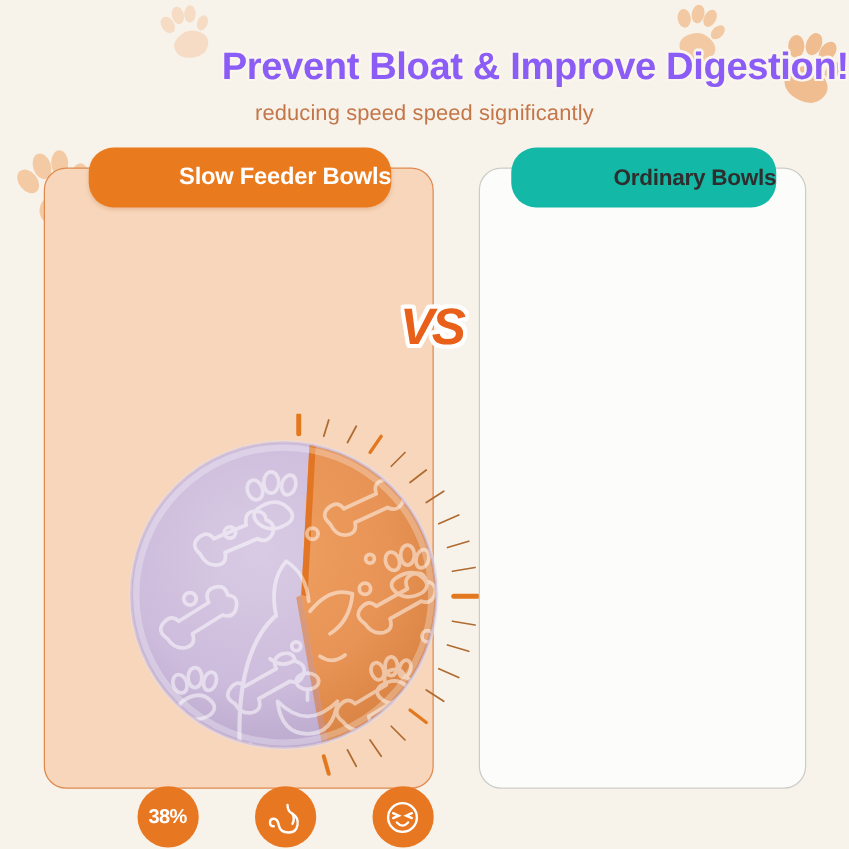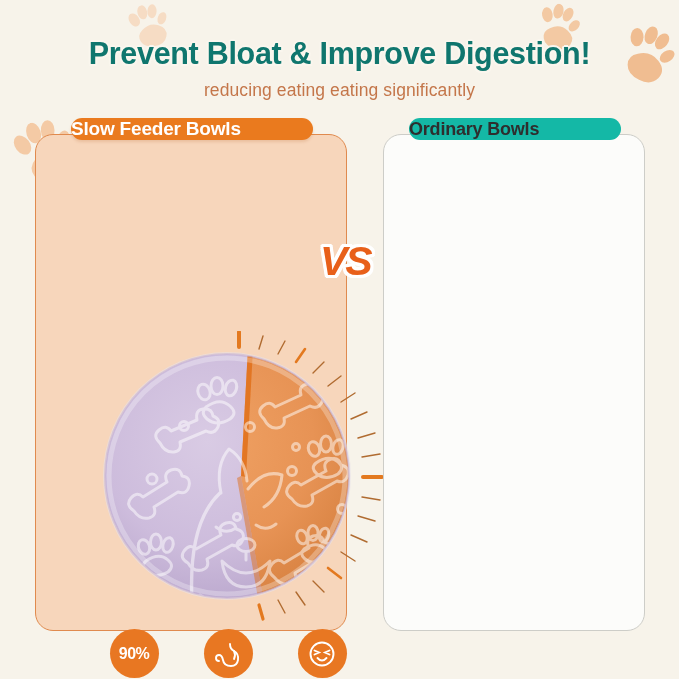--- a/index.html
+++ b/index.html
@@ -10,22 +10,22 @@
     overflow:hidden;
     position:relative;
   }
   #stage{position:relative;width:679px;height:679px;overflow:hidden;}
 
   
   .paw{position:absolute;pointer-events:none;}
 
   
   .headline{
-    position:absolute;left:0;top:36px;width:679px;text-align:center;
-    font-size:30.5px;font-weight:bold;color:#0f766e;
+    position:absolute;left:0;top:36px;width:679px;text-align:right;
+    font-size:30.5px;font-weight:bold;color:#8b5cf6;
     letter-spacing:-0.3px;
     -webkit-text-stroke:0px;
     text-shadow:
        2px 0 0 #faf6ee, -2px 0 0 #faf6ee, 0 2px 0 #faf6ee, 0 -2px 0 #faf6ee,
        1.5px 1.5px 0 #faf6ee, -1.5px 1.5px 0 #faf6ee, 1.5px -1.5px 0 #faf6ee, -1.5px -1.5px 0 #faf6ee;
     z-index:6;
   }
   .subhead{
     position:absolute;left:0;top:80px;width:679px;text-align:center;
     font-size:17.5px;color:#c4764a;letter-spacing:0.1px;z-index:6;
@@ -36,22 +36,22 @@
   .card.left{
     left:35px;top:134px;width:312px;height:497px;
     background:#f7d6bb;border:1.4px solid #e08a4e;
   }
   .card.right{
     left:383px;top:134px;width:262px;height:497px;
     background:#fcfcfa;border:1.4px solid #cdcdc8;
   }
 
   .pill{
-    position:absolute;top:-17px;border-radius:20px;height:22px;
-    display:flex;align-items:center;justify-content:flex-start;
+    position:absolute;top:-17px;border-radius:20px;height:48px;
+    display:flex;align-items:center;justify-content:flex-end;
     font-weight:bold;box-sizing:border-box;
   }
   .pill.left{
     left:35px;width:242px;background:#ea7a1e;color:#ffffff;
     font-size:19px;letter-spacing:-0.2px;
     box-shadow:0 2px 3px rgba(170,90,30,.18);
   }
   .pill.right{
     left:25px;width:212px;background:#14b8a6;color:#2e2e2e;
     font-size:18px;letter-spacing:-0.2px;
@@ -123,21 +123,21 @@
             <ellipse cx="20" cy="30" rx="12" ry="17" transform="rotate(-20 20 30)"></ellipse>
             <ellipse cx="43" cy="17" rx="11.5" ry="17"></ellipse>
             <ellipse cx="66" cy="20" rx="11" ry="16.5" transform="rotate(16 66 20)"></ellipse>
             <ellipse cx="85" cy="42" rx="10" ry="15" transform="rotate(34 85 42)"></ellipse>
             <path d="M33,58 q20,-14 40,-2 q20,12 12,30 q-8,18 -32,16 q-24,-2 -30,-18 q-6,-16 10,-26 Z"></path>
           </g>
         </svg></div>
     </div>
 
   <div class="headline">Prevent Bloat &amp; Improve Digestion!</div>
-  <div class="subhead">reducing eating eating significantly</div>
+  <div class="subhead">reducing speed speed significantly</div>
 
   <div class="card left">
 
     <div class="pill left">
       <span>Slow Feeder Bowls</span>
     </div>
 
     <div class="hero left">
       <svg width="290" height="290" viewBox="0 0 290 290">
         <defs>
@@ -257,21 +257,21 @@
           </g>
         </g>
         <circle cx="131" cy="145" r="122" fill="none" stroke="#c8b6d6" stroke-width="2" opacity="0.6"></circle>
       </svg>
     </div>
 
     <div class="features left">
 
       <div class="feat orange">
         <div class="feat-circle">
-          <span class="feat-pct">90%</span>
+          <span class="feat-pct">38%</span>
         </div>
 
       </div>
 
       <div class="feat orange">
         <div class="feat-circle">
           <svg width="28" height="28" viewBox="0 0 28 28" fill="none" stroke="#fff" stroke-width="1.9" stroke-linecap="round">
             <path d="M16,4 q0,5 4,7 q5,3 4,9 q-1,6 -7,6 q-7,0 -8,-6 q-1,-5 -4,-5 q-3,0 -3,3 q0,3 3,3"></path>
             <path d="M20,19 q2,-4 0,-8"></path>
           </svg>

